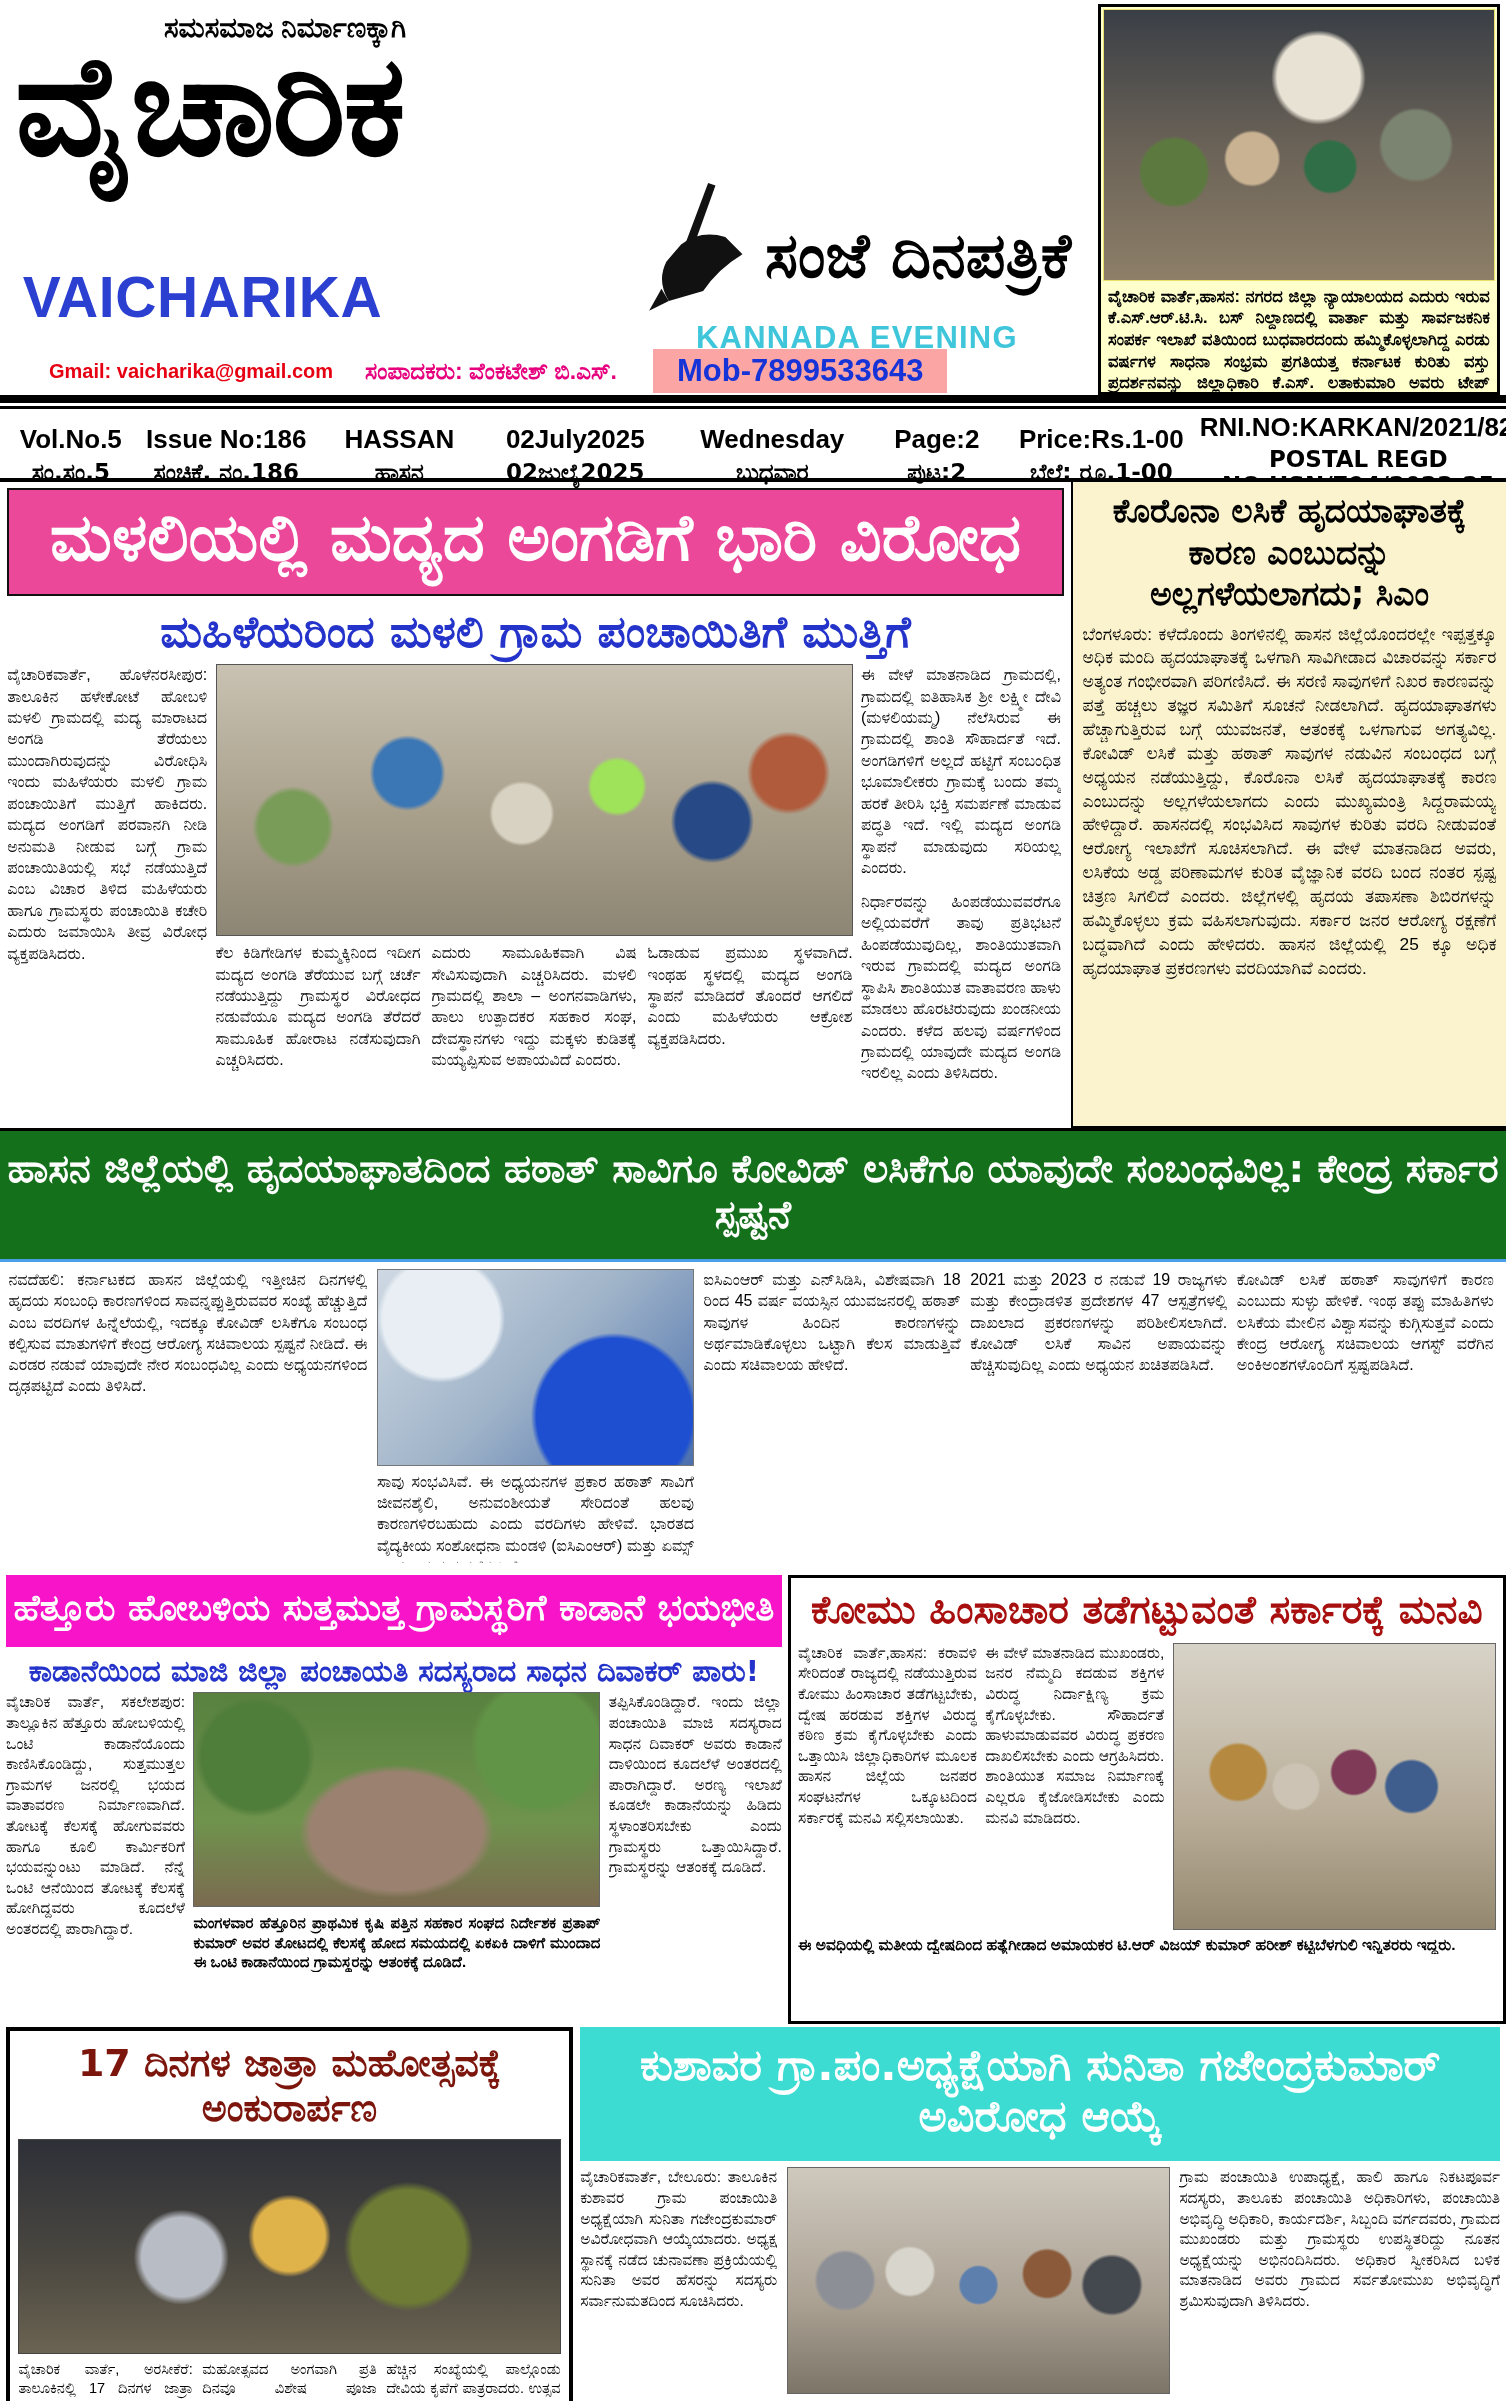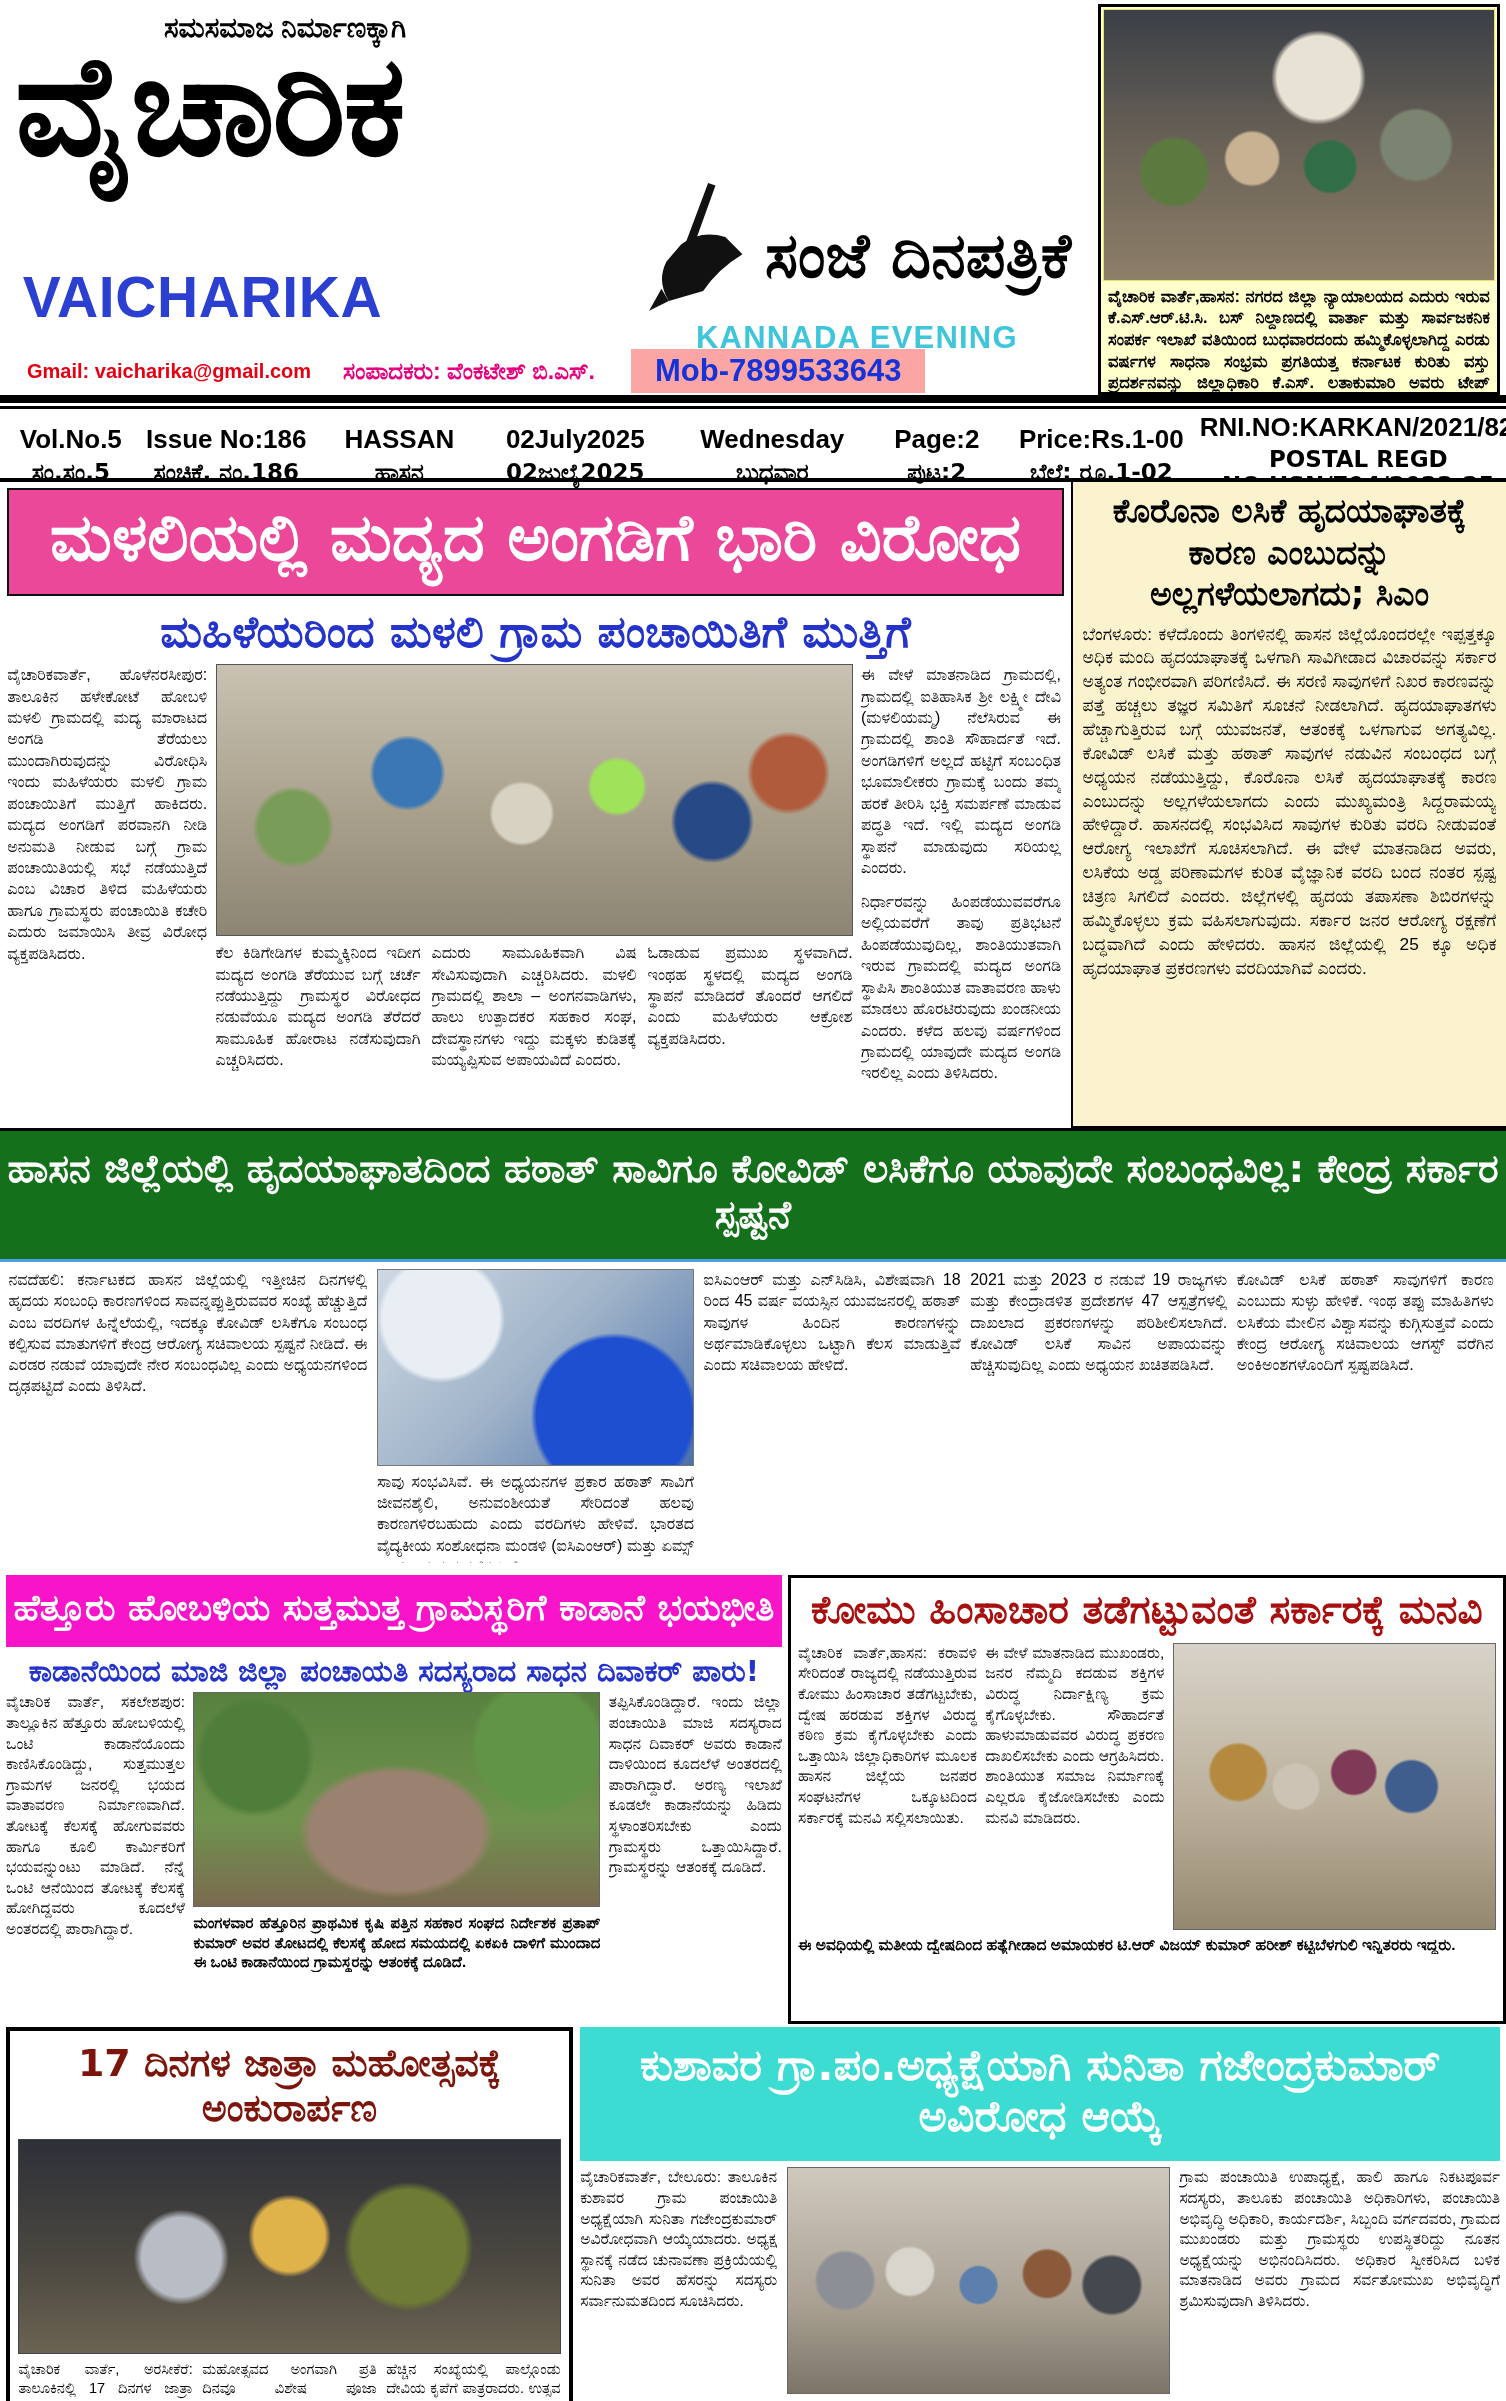--- a/index.html
+++ b/index.html
@@ -9,21 +9,21 @@
   
   .masthead { display:flex; height:395px; padding:3.6px 6px 0 6px; }
   .mast-left { position:relative; width:1097px; height:100%; }
   .tagline { position:absolute; top:8.4px; left:158px; font-size:27.5px; font-weight:bold; color:#000; }
   .logo-kn { position:absolute; top:16.7px; left:9px; font-size:139px; font-weight:900; letter-spacing:-2.4px; color:#000; line-height:1.25; font-family:"DejaVu Sans", sans-serif; }
   .vaicharika { position:absolute; top:260px; left:16.7px; font-size:57px; font-weight:900; color:#2b3fd1; letter-spacing:0.6px; font-stretch:condensed; }
   .pen-wrap { position:absolute; top:179px; left:638px; }
   .sanje { position:absolute; top:215px; left:759px; font-size:62px; font-weight:900; color:#000; font-family:"DejaVu Sans", sans-serif; }
   .ked { position:absolute; top:316px; left:690px; font-size:31px; font-weight:900; color:#3fc6da; letter-spacing:1.2px; }
   .contact-row { position:absolute; bottom:2.4px; left:0; width:100%; display:flex; align-items:center; }
-  .gmail { color:#e60012; font-size:20px; font-weight:bold; margin-left:21px; }
+  .gmail { color:#e60012; font-size:20px; font-weight:bold; margin-left:43px; }
   .editor { color:#e6007e; font-size:23px; font-weight:bold; margin-left:32px; }
   .mob-box { background:#fca5a5; color:#1633d8; font-size:31px; font-weight:900; padding:3.6px 24px; margin-left:36px; }
   .mast-right { width:404px; height:100%; border:3px solid #000; background:#ffffcc; display:flex; flex-direction:column; }
   .mast-photo { height:272px; margin:2.4px; border:1.8px solid #e8e06a; }
   .mast-caption { flex:1; padding:2.4px 7.2px; font-size:16.4px; font-weight:bold; line-height:1.32; text-align:justify; color:#000; overflow:hidden; }
 
   
   .rule-a { height:8.4px; background:#000; }
   .rule-b { height:3px; background:#000; margin-top:3px; }
   .infobar { height:69px; display:grid; grid-template-columns:120px 191px 155px 197px 197px 132px 197px 317px; align-items:center; padding:2.4px 10.8px; }
@@ -189,21 +189,21 @@
     <div class="info-cell">
         <div class="info-en">Wednesday</div>
         <div class="info-kn">ಬುಧವಾರ</div>
       </div>
     <div class="info-cell">
         <div class="info-en">Page:2</div>
         <div class="info-kn">ಪುಟ:2</div>
       </div>
     <div class="info-cell">
         <div class="info-en">Price:Rs.1-00</div>
-        <div class="info-kn">ಬೆಲೆ: ರೂ.1-02</div>
+        <div class="info-kn">ಬೆಲೆ: ರೂ.1-00</div>
       </div>
     <div class="info-cell">
         <div class="info-en">RNI.NO:KARKAN/2021/82778</div>
         <div class="info-kn">POSTAL REGD NO.HSN/794/2023-25</div>
       </div>
   </div>
   <div class="rule-c"></div>
 
   <div class="main-row">
     <div class="lead">

